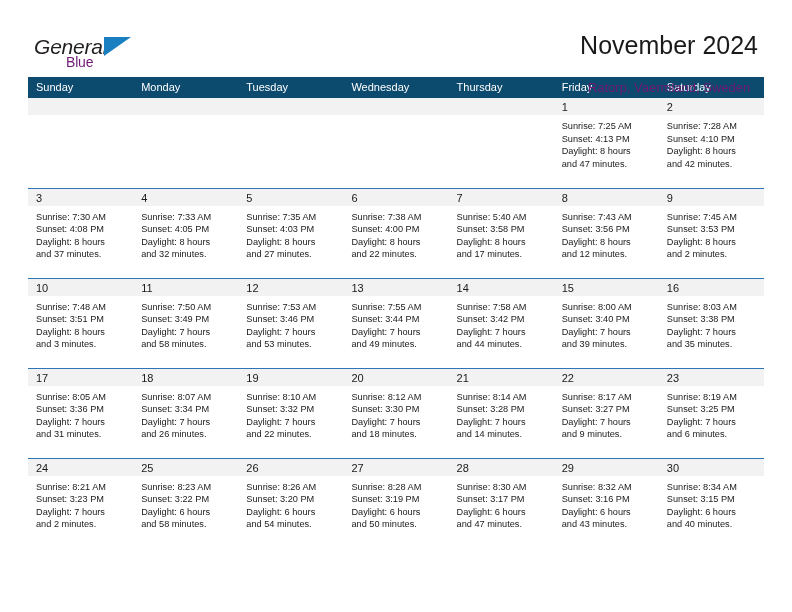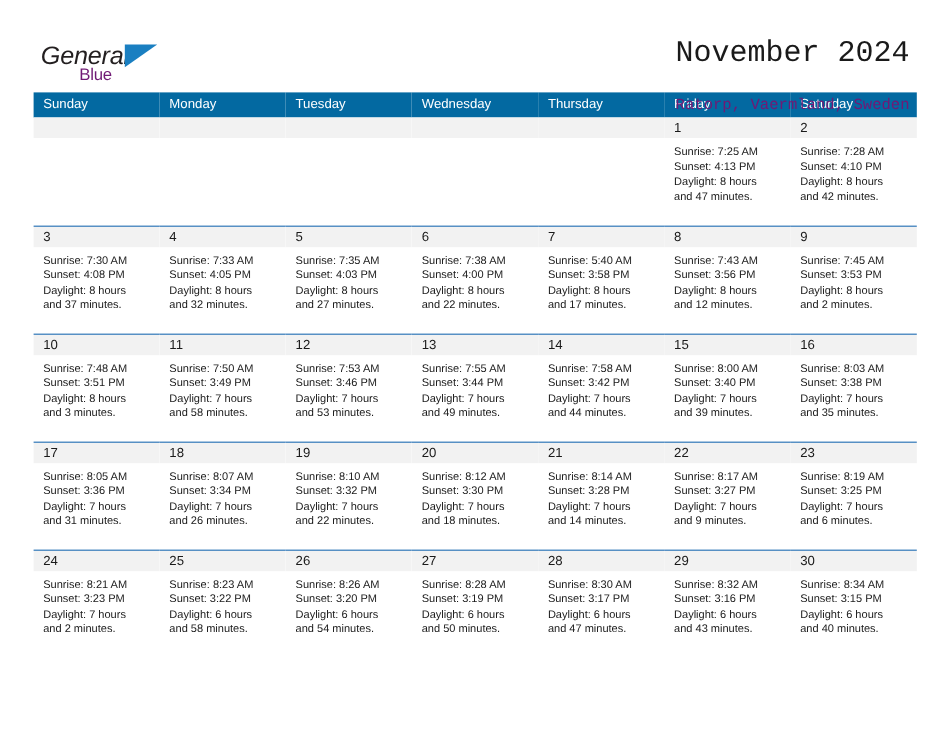--- a/index.html
+++ b/index.html
@@ -57,22 +57,21 @@
     font-size: 14px;
     letter-spacing: -0.2px;
     color: #701a75;
     line-height: 1;
   }
 
   .title-block {
     position: absolute;
     right: 34px;
     top: 30px;
-    text-align: left;
-    font-family: Liberation Mono, monospace;
+    text-align: center;
   }
   .cal-title {
     font-size: 25px;
     font-weight: normal;
     color: #1a1a1a;
     line-height: 1.2;
     margin: 0;
   }
   .cal-subtitle {
     font-size: 13px;
@@ -82,21 +81,21 @@
   }
 
   
   .calendar {
     margin: 0 28px;
     width: 736px;
     border-collapse: collapse;
     table-layout: fixed;
   }
   .calendar th {
-    background: #0369a1;
+    background: #0c4a6e;
     color: #ffffff;
     font-size: 11px;
     font-weight: normal;
     text-align: left;
     padding: 5px 0 5px 8px;
     height: 21px;
     line-height: 11px;
   }
   .calendar td {
     vertical-align: top;

